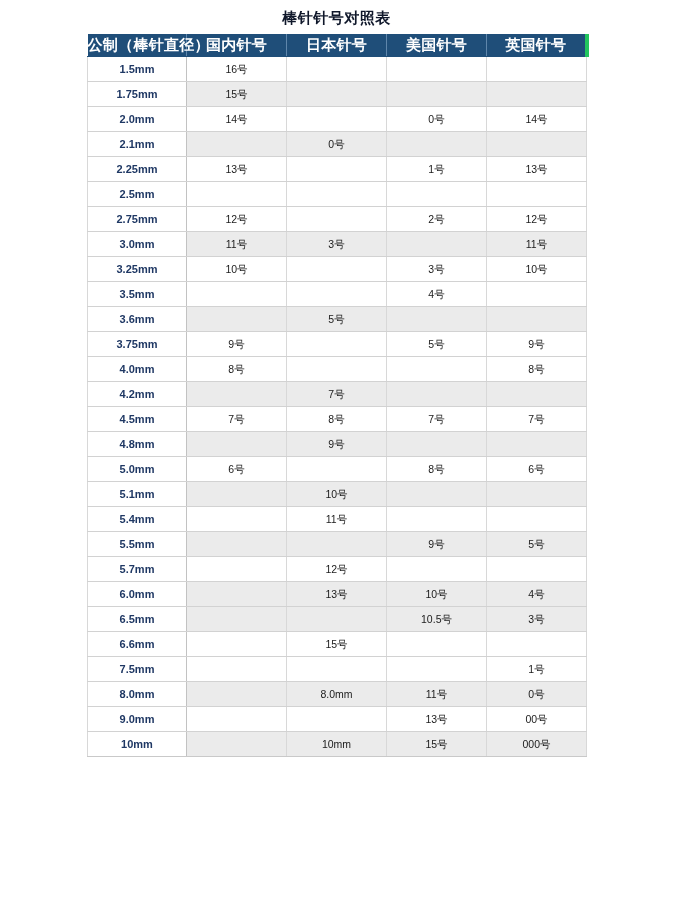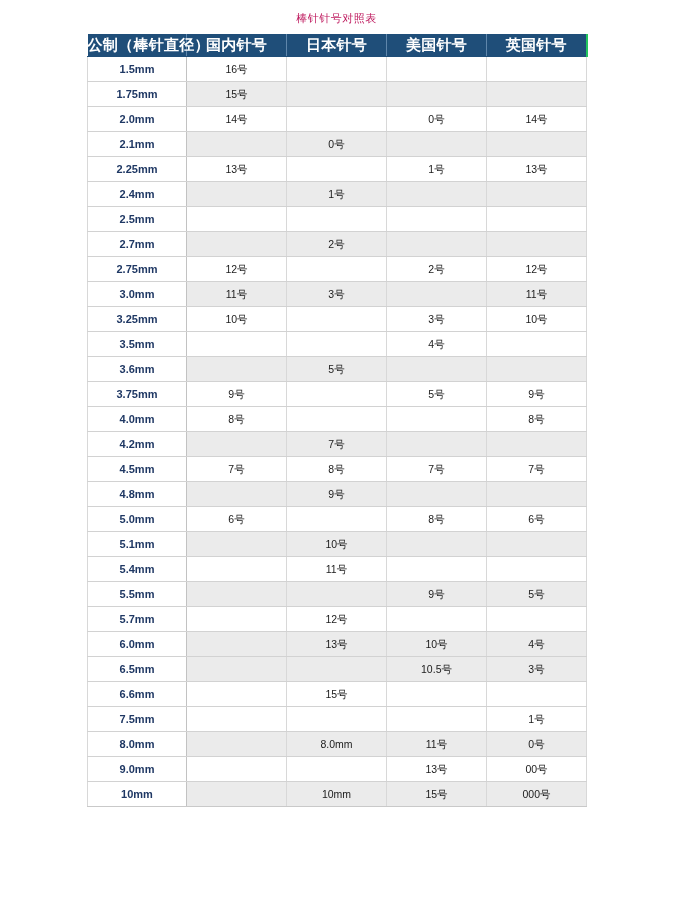--- a/index.html
+++ b/index.html
@@ -16,23 +16,23 @@
 
   .page {
     position: relative;
     width: 673px;
     height: 898px;
     box-sizing: border-box;
   }
 
   .page-title {
     text-align: center;
-    font-size: 11px;
-    font-weight: normal;
-    color: #be185d;
+    font-size: 15px;
+    font-weight: bold;
+    color: #0f172a;
     letter-spacing: 0.5px;
     padding-top: 5px;
     padding-bottom: 0px;
     line-height: 26px;
   }
 
   .table-wrap {
     margin: 0 auto;
     width: 499px;
     padding-top: 3px;
@@ -58,21 +58,21 @@
     height: 22px;
     line-height: 22px;
     padding: 0;
     text-align: center;
     border-right: 1px solid #5f86ab;
     border-bottom: 1px solid #1f4e79;
     letter-spacing: 0.3px;
     white-space: nowrap;
   }
   table.size-table thead th:last-child {
-    border-right: 2px solid #22c55e;
+    border-right: 4px solid #22c55e;
   }
 
   table.size-table tbody td {
     height: 24px;
     line-height: 24px;
     padding: 0;
     font-size: 10.5px;
     color: #1a1a1a;
     text-align: center;
     border-bottom: 1px solid #d2d2d2;
@@ -158,38 +158,24 @@
             <td class="cell"></td>
             <td class="cell"></td>
           </tr>
           <tr>
             <td class="metric">2.25mm</td>
             <td class="cell">13号</td>
             <td class="cell"></td>
             <td class="cell">1号</td>
             <td class="cell">13号</td>
           </tr>
-          <tr class="alt">
-            <td class="metric">2.4mm</td>
-            <td class="cell"></td>
-            <td class="cell">1号</td>
-            <td class="cell"></td>
-            <td class="cell"></td>
-          </tr>
           <tr>
             <td class="metric">2.5mm</td>
             <td class="cell"></td>
             <td class="cell"></td>
-            <td class="cell"></td>
-            <td class="cell"></td>
-          </tr>
-          <tr class="alt">
-            <td class="metric">2.7mm</td>
-            <td class="cell"></td>
-            <td class="cell">2号</td>
             <td class="cell"></td>
             <td class="cell"></td>
           </tr>
           <tr>
             <td class="metric">2.75mm</td>
             <td class="cell">12号</td>
             <td class="cell"></td>
             <td class="cell">2号</td>
             <td class="cell">12号</td>
           </tr>

